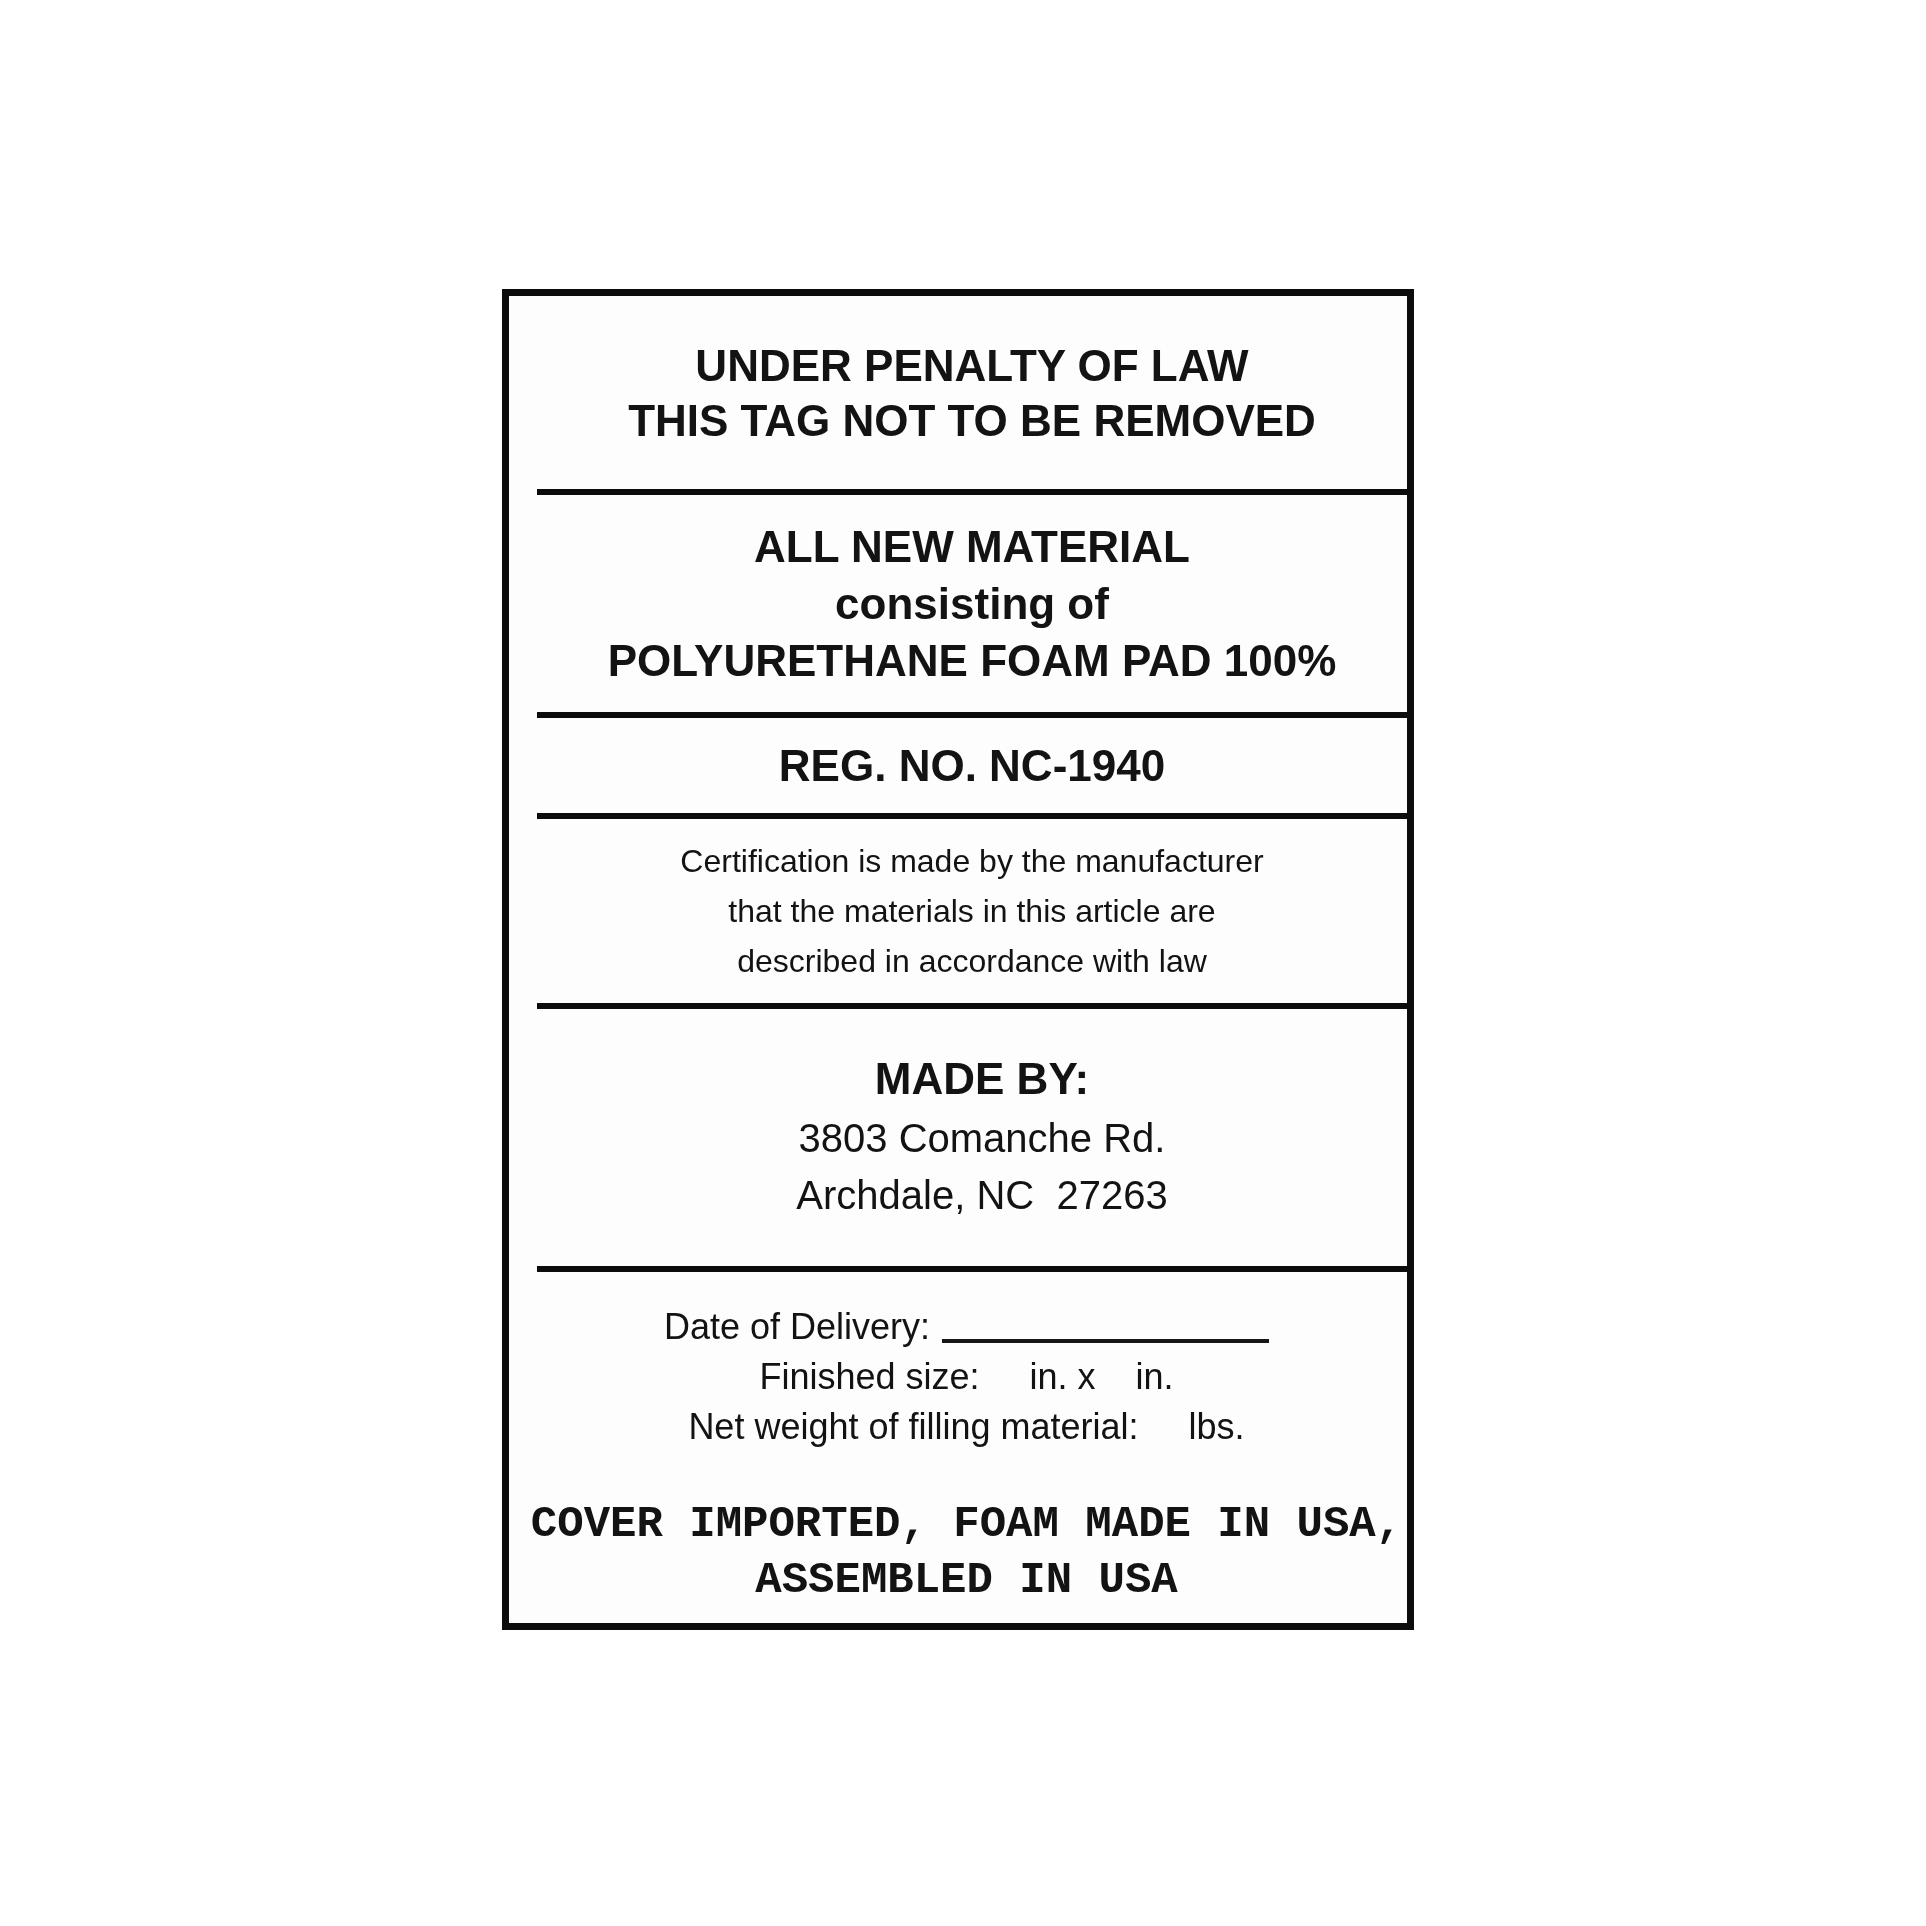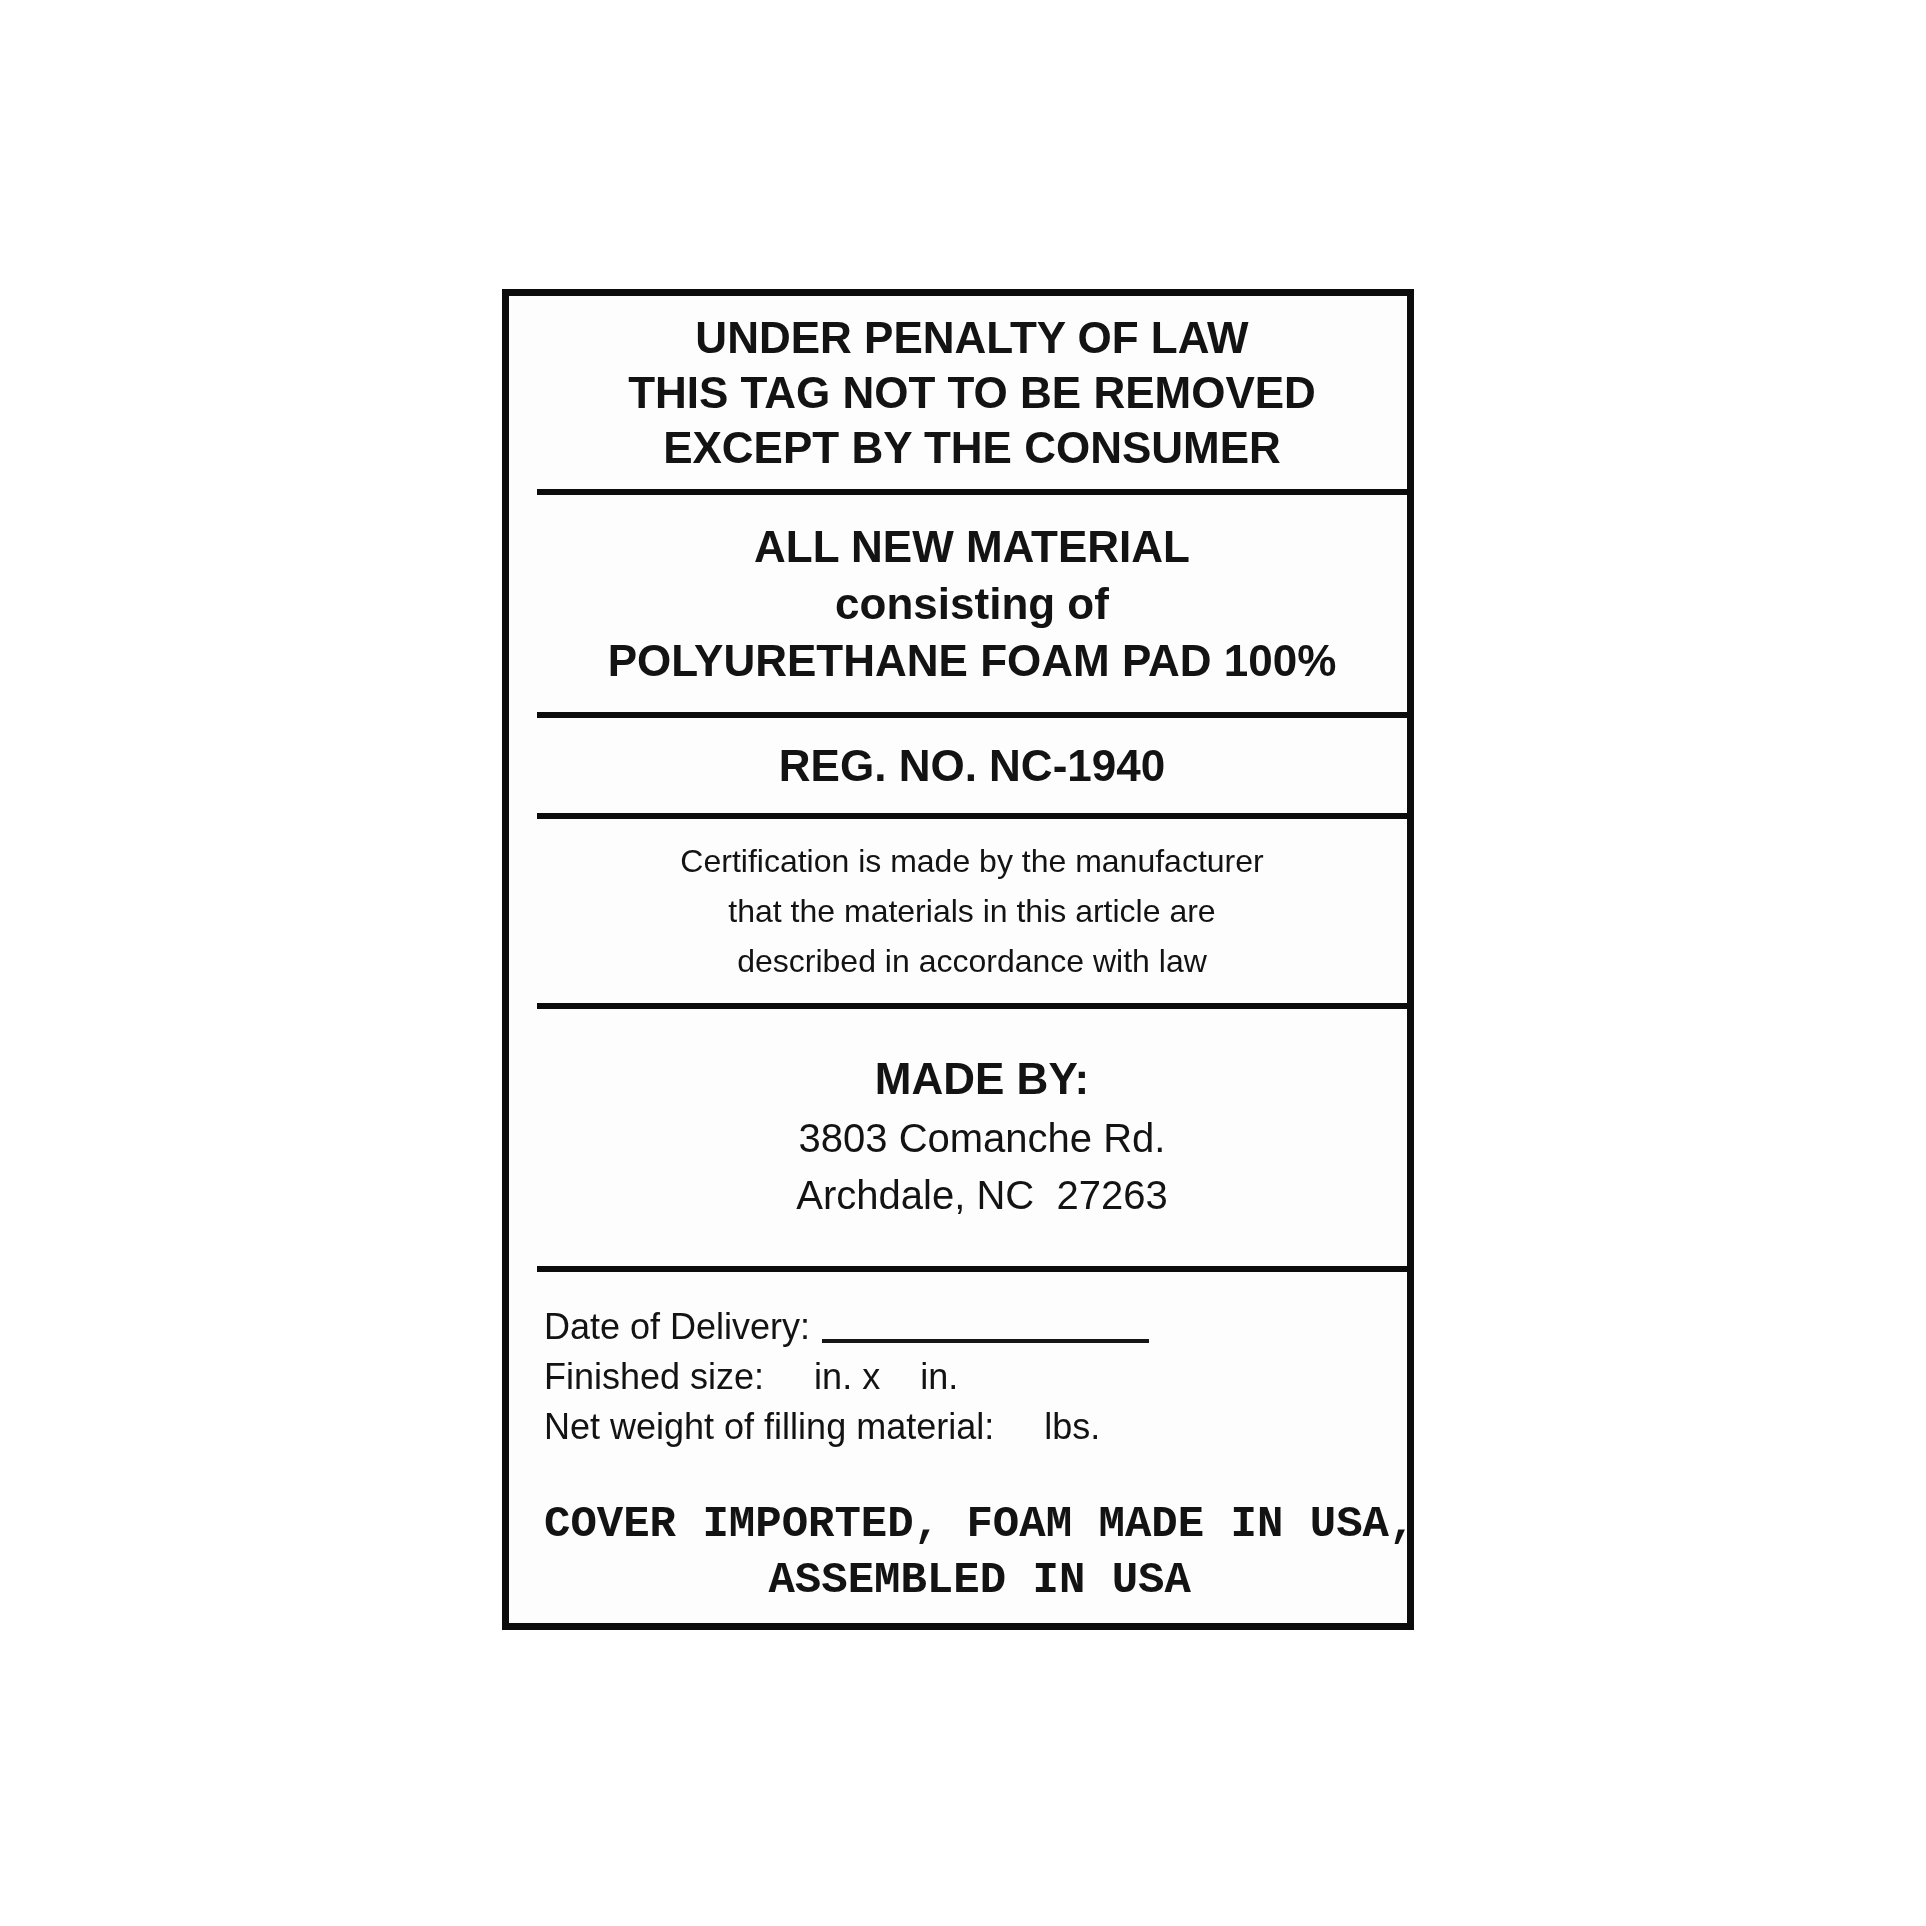--- a/index.html
+++ b/index.html
@@ -40,21 +40,21 @@
   .sec + .sec {
     border-top: 6px solid #0c0c0c;
   }
   .sec-penalty { height: 193px; }
   .sec-material { height: 223px; }
   .sec-reg { height: 101px; }
   .sec-cert { height: 190px; }
   .sec-madeby { height: 263px; padding-left: 20px; }
   .sec-details {
     height: 357px;
-    align-items: flex-start;
+    align-items: center;
     text-align: left;
     justify-content: flex-start;
     padding: 30px 18px 15px 7px;
   }
   .b {
     font-weight: bold;
     font-size: 44px;
     line-height: 55px;
     white-space: pre;
   }
@@ -92,21 +92,20 @@
 </style>
 </head>
 <body>
 
 <div class="page">
   <div class="law-label">
 
     <section class="sec sec-penalty">
       <div class="b">UNDER PENALTY OF LAW</div>
       <div class="b">THIS TAG NOT TO BE REMOVED</div>
-      <div class="b">EXCEPT BY THE CONSUMER</div>
     </section>
 
     <section class="sec sec-material">
       <div class="b">ALL NEW MATERIAL</div>
       <div class="b">consisting of</div>
       <div class="b">POLYURETHANE FOAM PAD 100%</div>
     </section>
 
     <section class="sec sec-reg">
       <div class="b">REG. NO. NC-1940</div>

